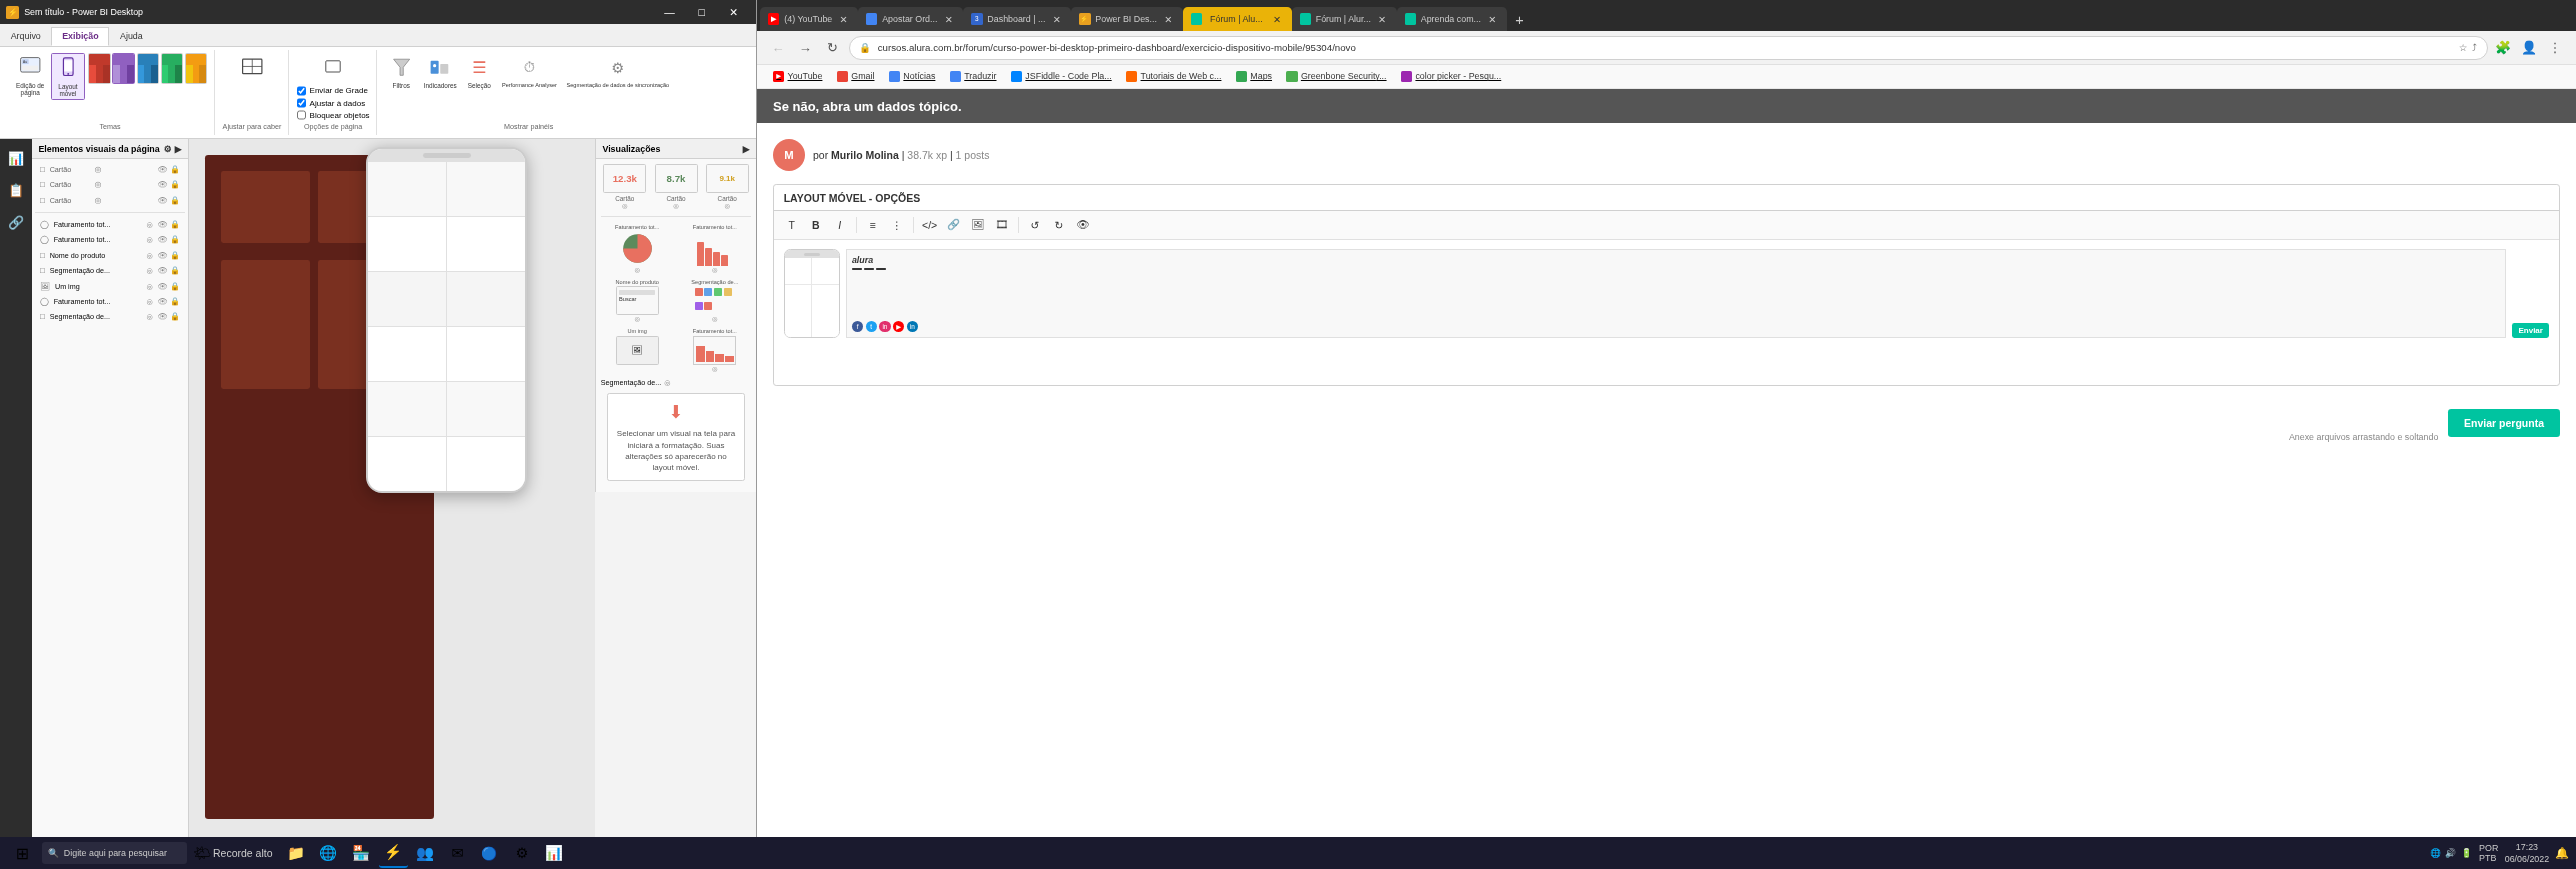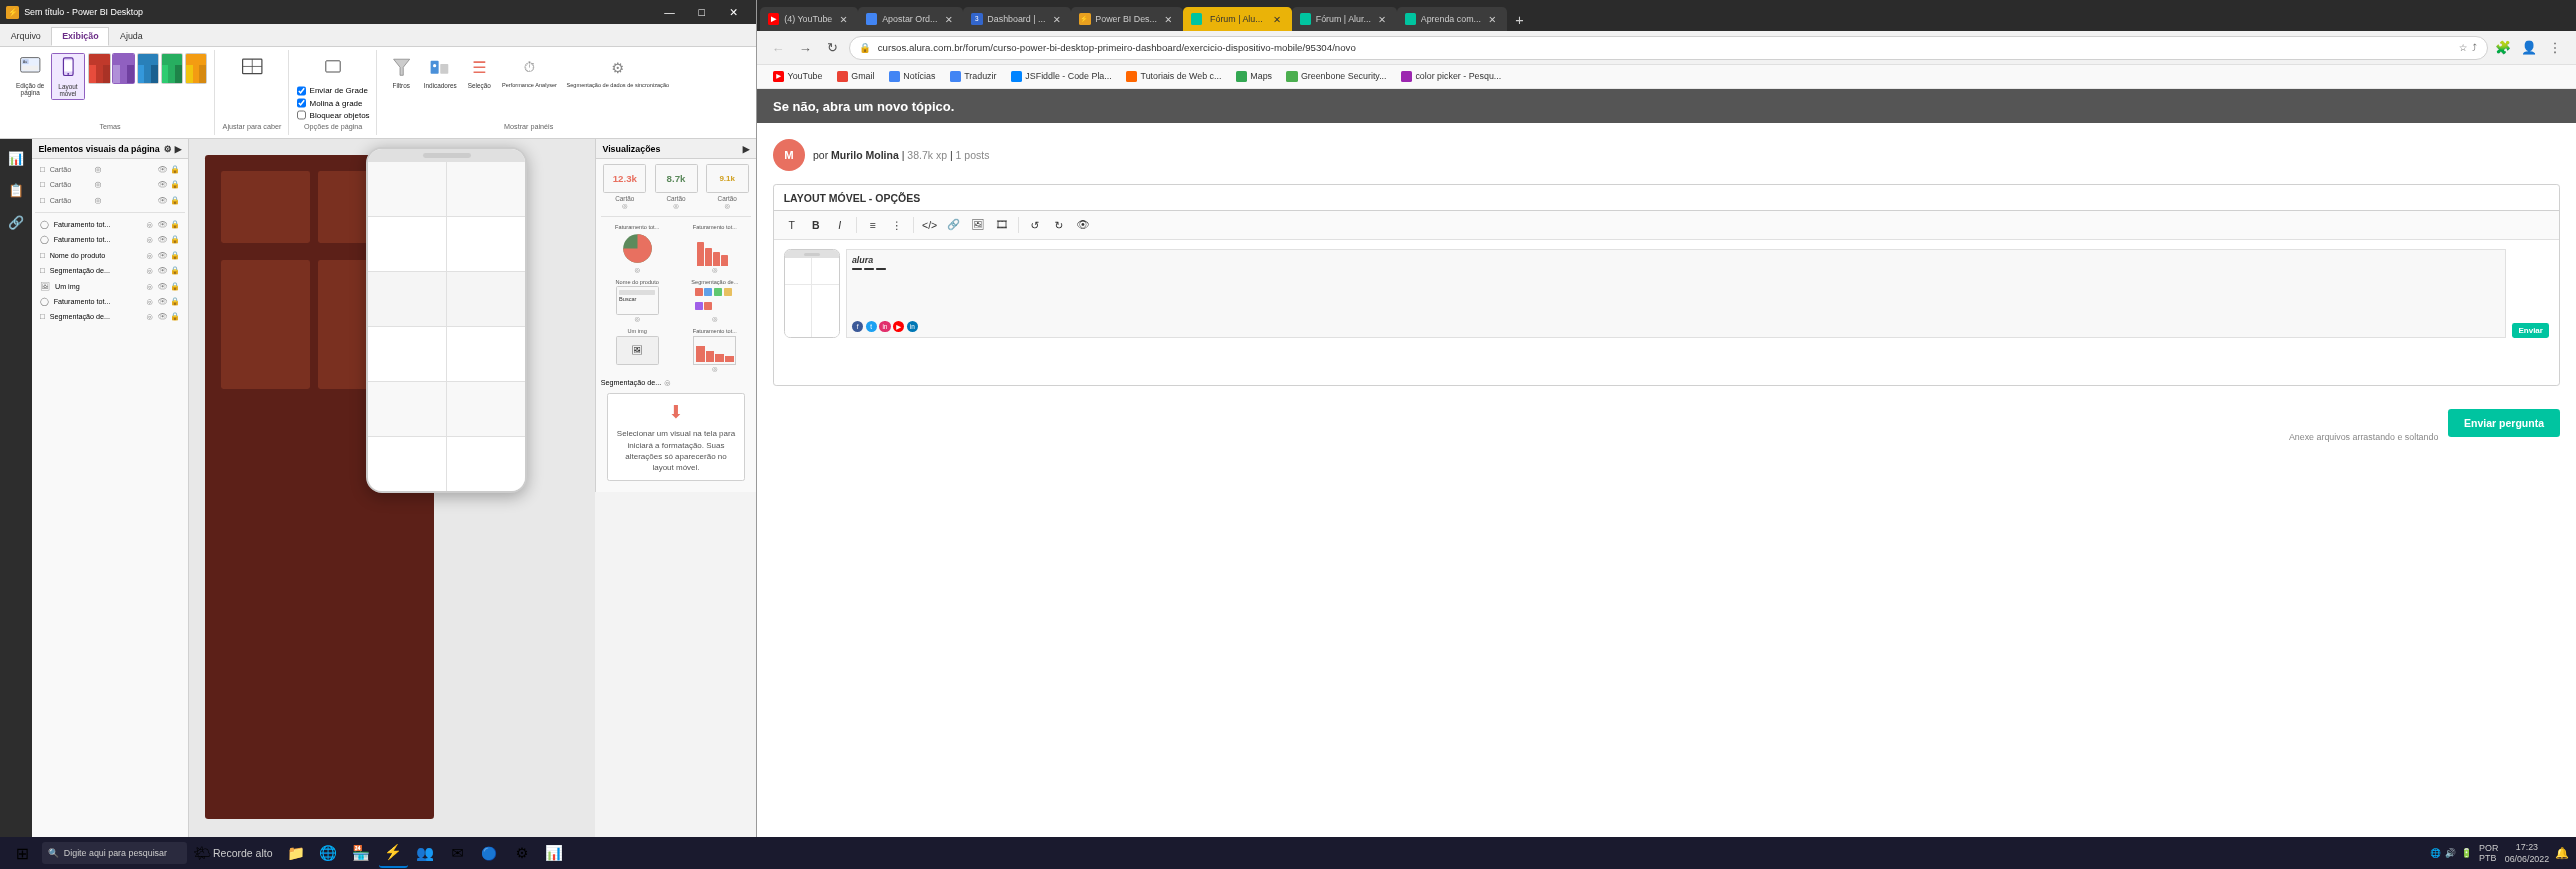--- a/index.html
+++ b/index.html
@@ -433,20 +433,21 @@
     
     .bookmarks-bar {
       height: 24px;
       background: #f9f9f9;
       border-bottom: 0.8px solid #e8e8e8;
       display: flex;
       align-items: center;
       padding: 0 9.7px;
       gap: 1.6px;
       overflow: hidden;
+      text-decoration: underline;
     }
     .bookmark-item {
       display: flex;
       align-items: center;
       padding: 2.4px 6.4px;
       font-size: 8.9px;
       color: #333;
       gap: 3.2px;
       cursor: pointer;
       border-radius: 2.4px;
@@ -743,21 +744,21 @@
             </div>
           </div>
         </div>
         <div style="display:flex; flex-direction:column; gap:0.8px; margin-top:1.6px;">
           <label class="checkbox-item">
             <input type="checkbox" checked="" style="">
             <span>Enviar de Grade</span>
           </label>
           <label class="checkbox-item">
             <input type="checkbox" checked="" style="">
-            <span>Molina à grade</span>
+            <span>Ajustar à dados</span>
           </label>
           <label class="checkbox-item">
             <input type="checkbox" style="">
             <span>Bloquear objetos</span>
           </label>
         </div>
         <span class="ribbon-group-label">Opções de página</span>
       </div>
 
       <div class="ribbon-group">
@@ -1161,21 +1162,21 @@
     </div>
     <div class="bookmark-item">
       <div class="bookmark-favicon" style="background:#9c27b0; border-radius:1.6px;"></div>
       <span>color picker - Pesqu...</span>
     </div>
   </div>
 
   <div class="browser-content">
 
     <div class="forum-header">
-      <span>Se não, </span><em>abra um novo tópico.</em>
+      <span>Se não, </span><em>abra um dados tópico.</em>
     </div>
 
     <div style="display:flex; flex:1; overflow:hidden;">
       <div class="forum-content">
 
         <div class="post-header">
           <div class="post-avatar">M</div>
           <div class="post-meta">
             por <strong>Murilo Molina</strong> | <span>38.7k xp</span> | <span>1 posts</span>
           </div>

